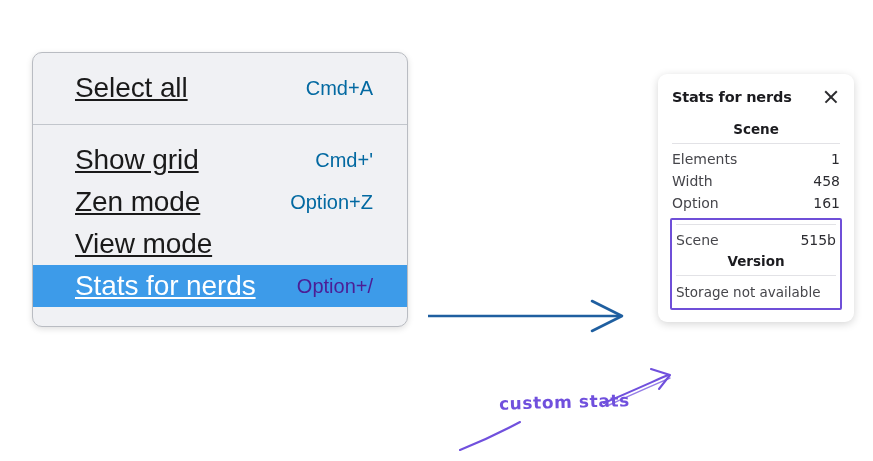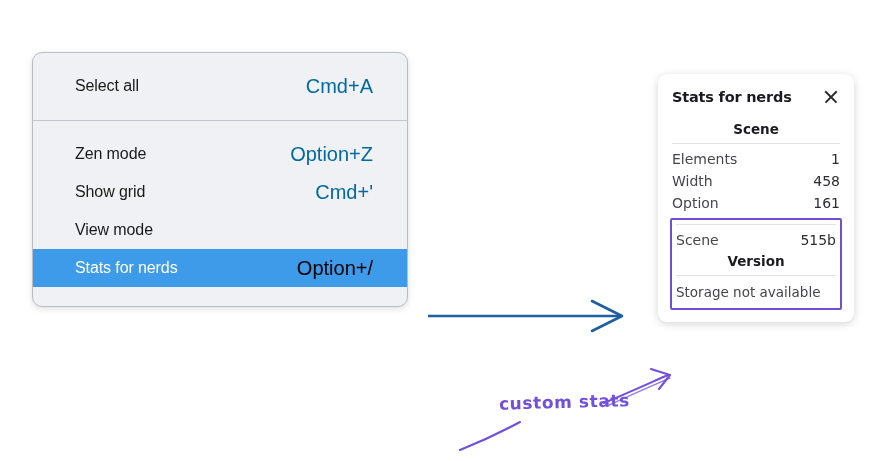--- a/index.html
+++ b/index.html
@@ -39,35 +39,36 @@
   .menu-item {
     display: flex;
     align-items: center;
     justify-content: space-between;
     padding: 5px 34px 5px 42px;
     box-sizing: border-box;
     min-height: 38px;
     cursor: default;
   }
   .menu-item .mi-label {
-    font-size: 16px;
+    font-size: 28px;
     color: #1a1a1a;
     letter-spacing: -0.1px;
     white-space: nowrap;
+    text-decoration: underline;
   }
   .menu-item .mi-shortcut {
     font-size: 20px;
     color: #0369a1;
     white-space: nowrap;
   }
   .menu-item.is-selected {
     background: #3d9be9;
   }
   .menu-item.is-selected .mi-label { color: #ffffff; }
-  .menu-item.is-selected .mi-shortcut { color: #000000; }
+  .menu-item.is-selected .mi-shortcut { color: #4c1d95; }
   .menu-footer-pad { height: 19px; }
 
   
   #stats-panel {
     position: absolute;
     left: 658px;
     top: 74px;
     width: 196px;
     background: #ffffff;
     border-radius: 9px;
@@ -178,26 +179,26 @@
     <div class="menu-item">
       <span class="mi-label">Select all</span>
       <span class="mi-shortcut">Cmd+A</span>
     </div>
   </div>
 
   <div class="menu-divider"></div>
 
   <div class="menu-group menu-group--bottom">
     <div class="menu-item">
+      <span class="mi-label">Show grid</span>
+      <span class="mi-shortcut">Cmd+'</span>
+    </div>
+    <div class="menu-item">
       <span class="mi-label">Zen mode</span>
       <span class="mi-shortcut">Option+Z</span>
-    </div>
-    <div class="menu-item">
-      <span class="mi-label">Show grid</span>
-      <span class="mi-shortcut">Cmd+'</span>
     </div>
     <div class="menu-item">
       <span class="mi-label">View mode</span>
     </div>
     <div class="menu-item is-selected">
       <span class="mi-label">Stats for nerds</span>
       <span class="mi-shortcut">Option+/</span>
     </div>
     <div class="menu-footer-pad"></div>
   </div>

